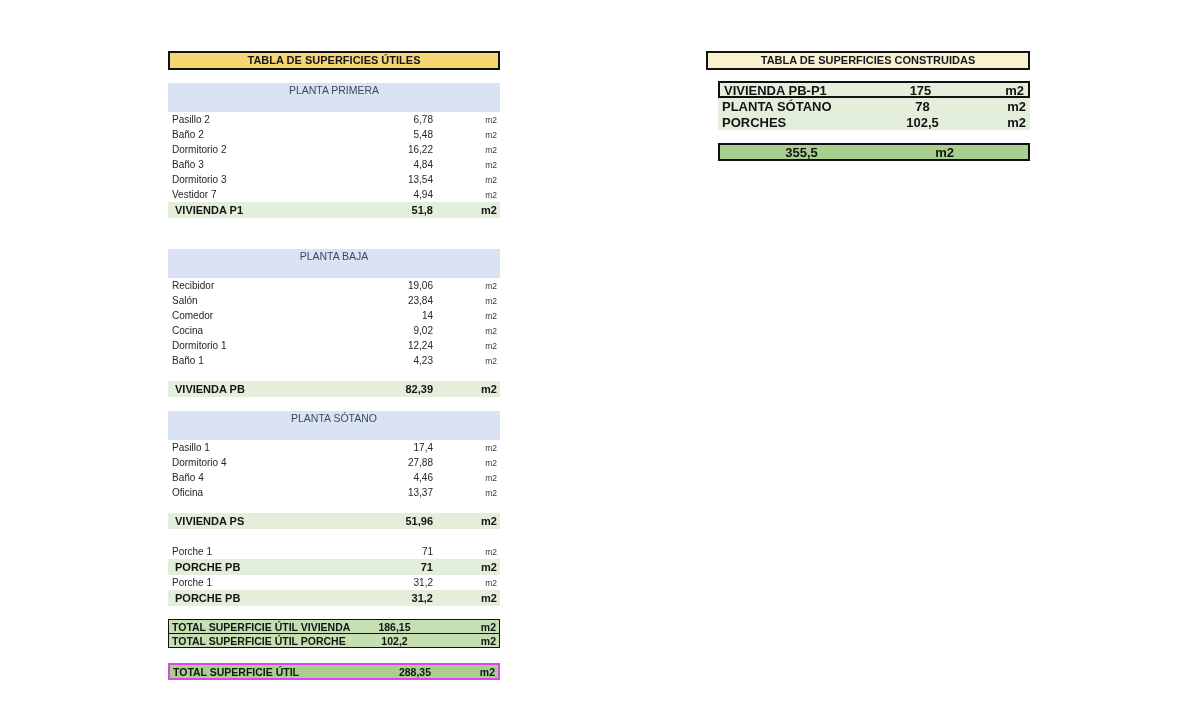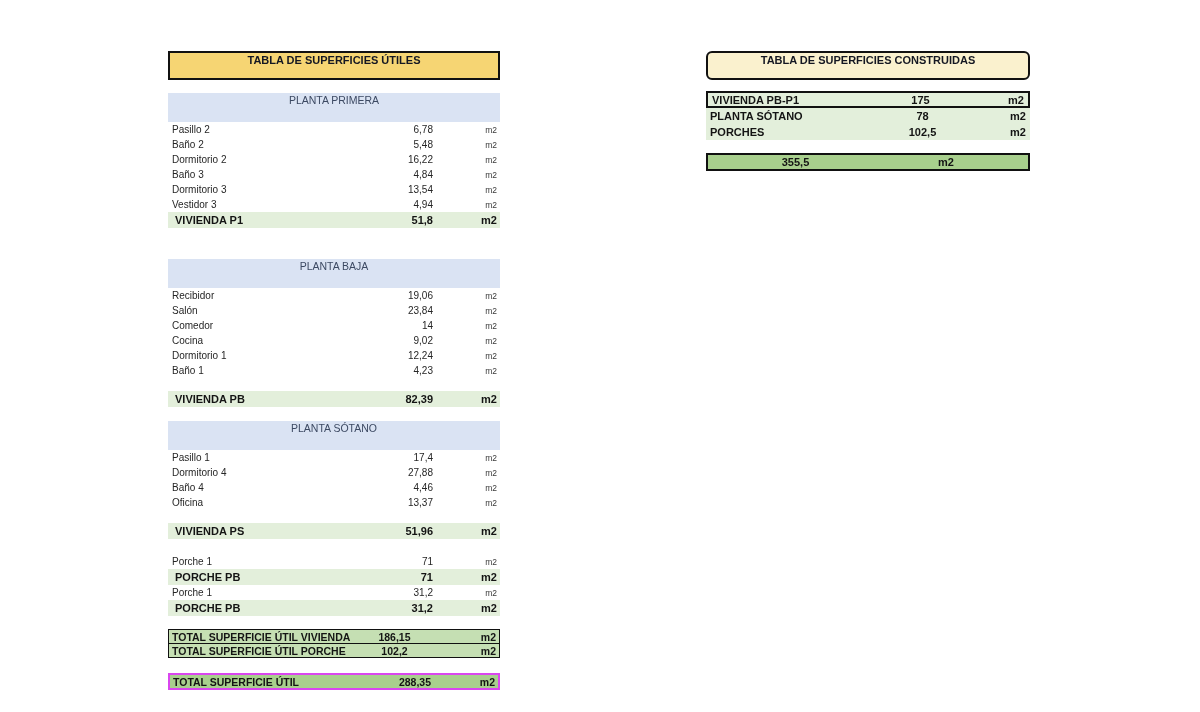--- a/index.html
+++ b/index.html
@@ -6,25 +6,25 @@
   body{
     width:1200px;height:712px;background:#ffffff;overflow:hidden;position:relative;
     font-family:"Liberation Sans", sans-serif;color:#262626;
     -webkit-font-smoothing:antialiased;
   }
   .tbl{position:absolute;top:51px;}
   .tbl-left{left:168px;width:332px;}
   .tbl-right{left:706px;width:324px;}
 
   .title{
-    box-sizing:border-box;height:29px;border:2px solid #111;
+    box-sizing:border-box;height:19px;border:2px solid #111;
     font-size:11px;font-weight:700;text-align:center;line-height:15px;color:#141722;
   }
   .bg-gold{background:#F6D573;}
-  .bg-cream{background:#FAF1CE;border-radius:6px;}
+  .bg-cream{background:#FAF1CE;}
 
   .sec-header{
     height:29px;background:#DAE3F3;text-align:center;
     font-size:10.5px;line-height:15px;color:#3C4962;
   }
   .mt-first{margin-top:13px;}
   .mt-baja{margin-top:31px;}
   .mt-sotano{margin-top:14px;}
 
   .row, .subtotal, .total-row, .grand-row, .brow, .btotal{
@@ -60,21 +60,21 @@
   .grand-row{
     margin-top:15px;grid-template-columns:1fr 75px 67px;height:17px;
     background:#A8CF8D;border:2px solid #d946ef;
     font-size:10.5px;font-weight:700;color:#141414;
   }
   .grand-row .lbl{padding-left:3px;}
   .grand-row .val{text-align:right;}
   .grand-row .unit{text-align:right;padding-right:3px;}
 
   
-  .brow, .btotal{grid-template-columns:1fr 75px 70px;font-size:11px;font-weight:700;color:#141414;}
+  .brow, .btotal{grid-template-columns:1fr 75px 70px;font-size:13px;font-weight:700;color:#141414;margin-left:12px;}
   .brow{height:16px;background:#E3EFDB;}
   .brow .lbl{padding-left:4px;}
   .brow .val{text-align:center;}
   .brow .unit{text-align:right;padding-right:4px;}
   .brow-boxed{height:17px;border:2px solid #111;margin-top:11px;}
   .btotal{
     margin-top:13px;height:18px;background:#A8CF8D;border:2px solid #111;
   }
   .btotal .lbl{padding-left:4px;}
   .btotal .val{text-align:center;}
@@ -114,21 +114,21 @@
           <span class="unit">m2</span>
         </div>
 
         <div class="row">
           <span class="lbl">Dormitorio 3</span>
           <span class="val">13,54</span>
           <span class="unit">m2</span>
         </div>
 
         <div class="row">
-          <span class="lbl">Vestidor 3</span>
+          <span class="lbl">Vestidor 7</span>
           <span class="val">4,94</span>
           <span class="unit">m2</span>
         </div>
       </div>
     <div class="subtotal">
       <span class="lbl">VIVIENDA P1</span>
       <span class="val">51,8</span>
       <span class="unit">m2</span>
     </div>
   </div>

